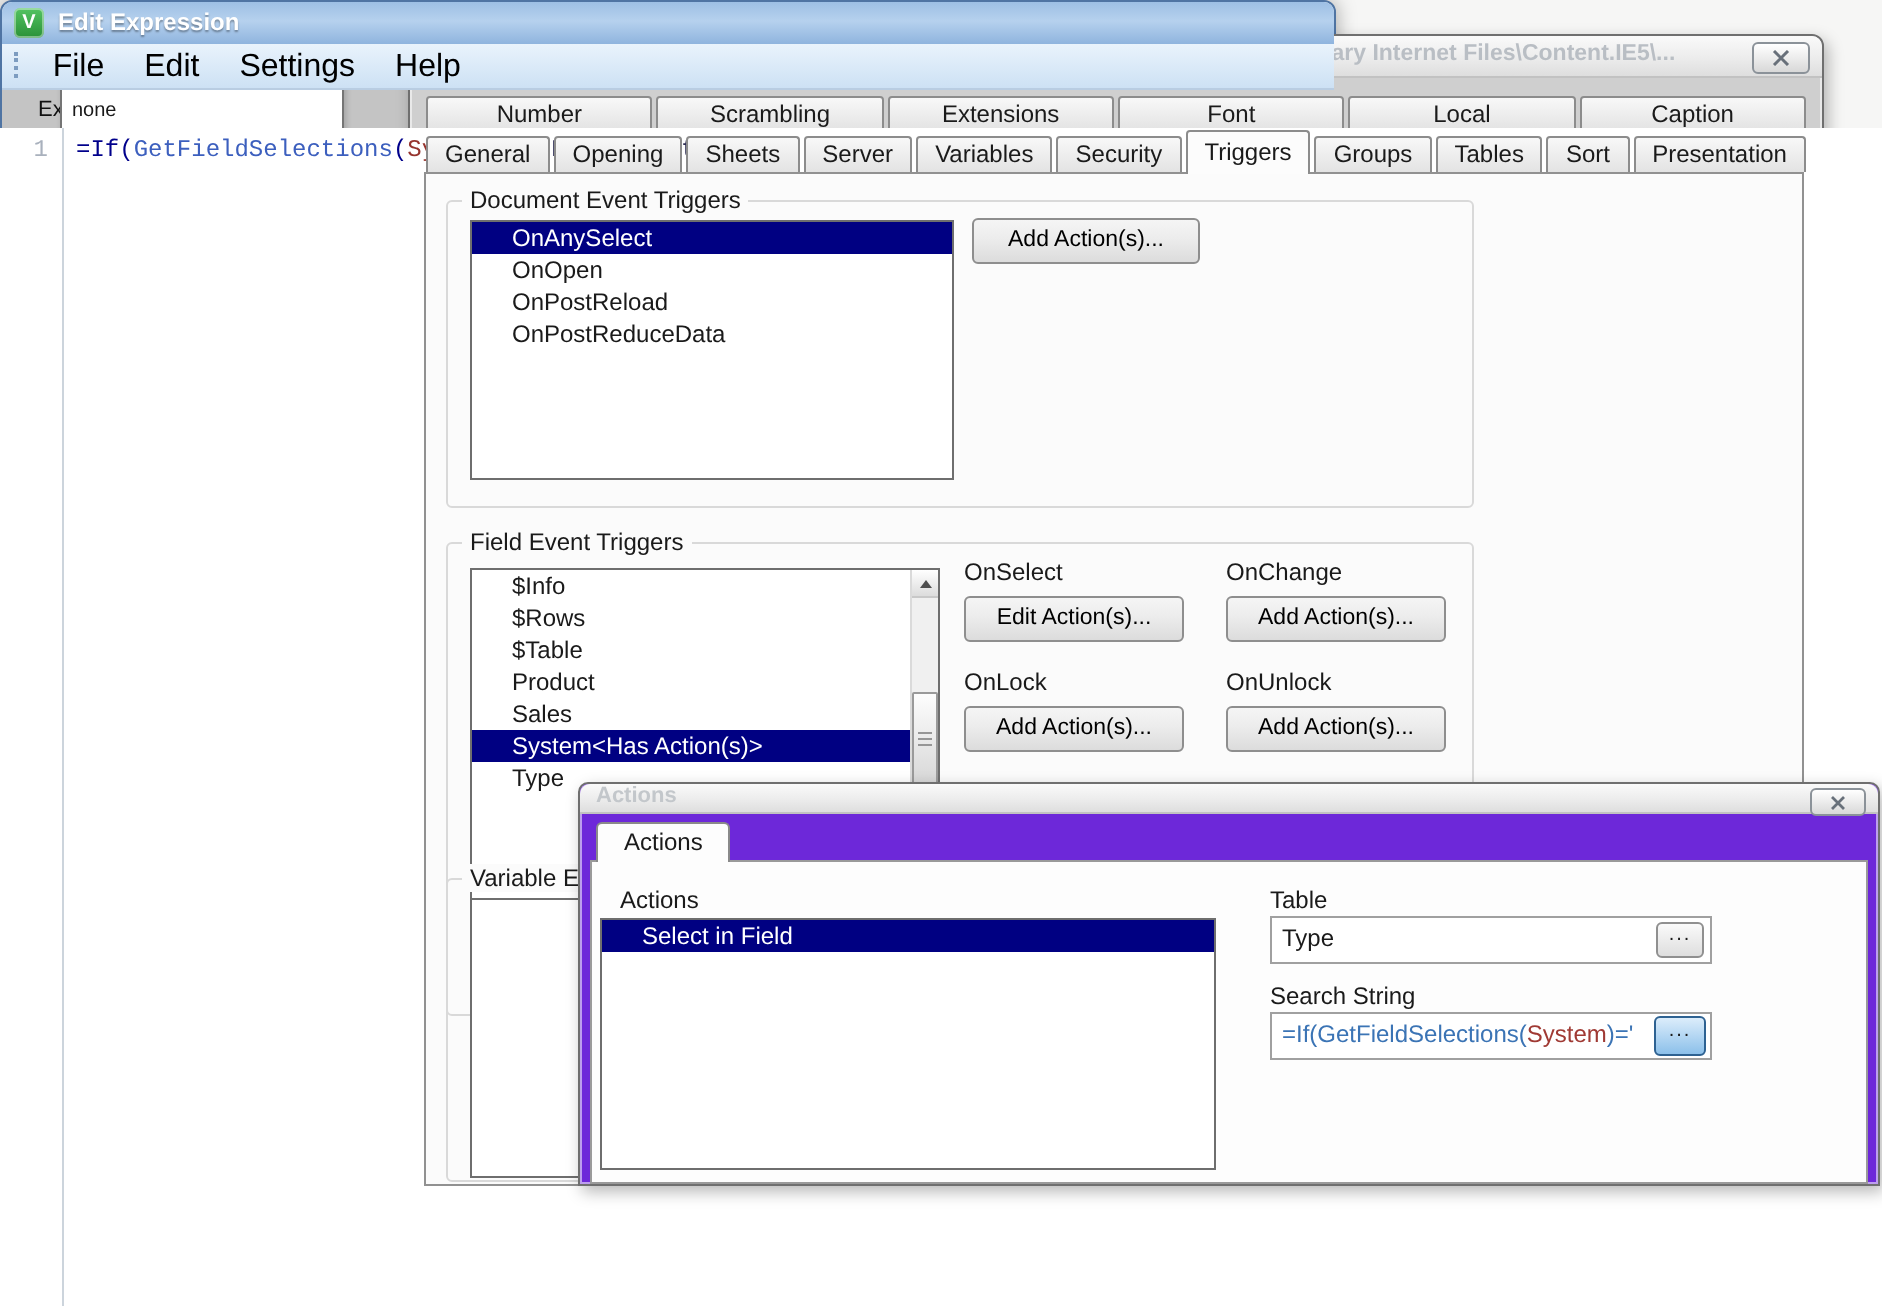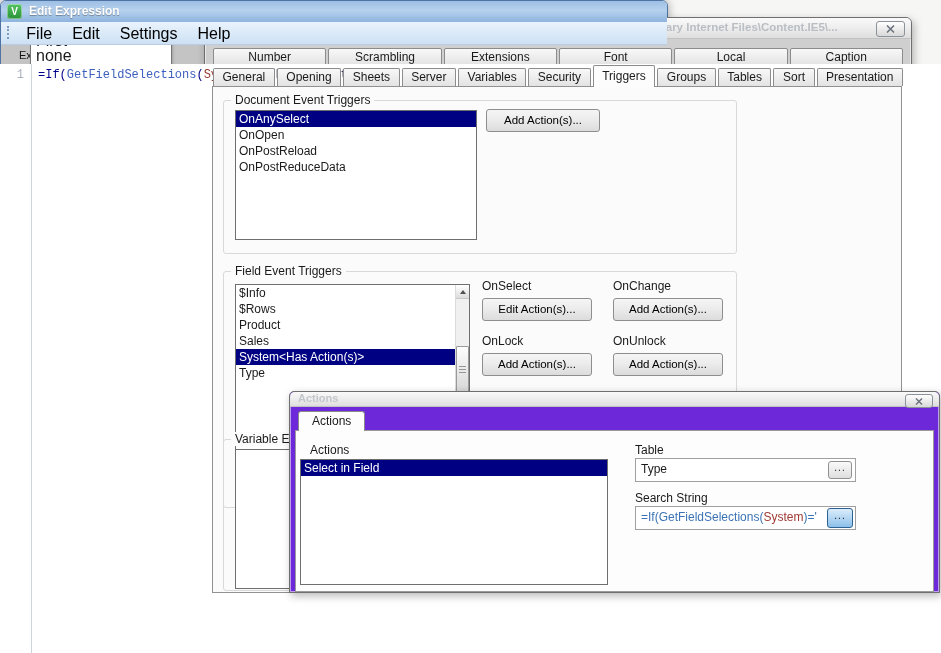--- a/index.html
+++ b/index.html
@@ -11,21 +11,21 @@
       box-shadow:1px 1px 3px rgba(0,0,0,.18);overflow:hidden;}
   .lb-cap{height:17px;background:linear-gradient(#ffffff,#e8e8e8 45%,#c6c6c6);
           border-bottom:1px solid #8f8f8f;display:flex;align-items:center;
           justify-content:space-between;padding:0 6px;}
   .lb-title{font-weight:bold;font-size:13px;color:#111;}
   .mag{position:relative;width:12px;height:12px;}
   .mag::before{content:"";position:absolute;right:1px;top:0;width:6px;height:6px;
                border:1.5px solid #4c4c4c;border-radius:50%;}
   .mag::after{content:"";position:absolute;left:0;bottom:1px;width:6px;height:1.5px;
               background:#4c4c4c;transform:rotate(45deg);}
-  .lb-row{height:15px;line-height:15px;padding:0 5px;font-size:16px;white-space:nowrap;}
+  .lb-row{height:15px;line-height:15px;padding:0 5px;font-size:10px;white-space:nowrap;}
   .lb-body.num .lb-row{text-align:right;}
 
   
   .dlg{position:absolute;border:1px solid #6f6f6f;background:#cfcfcf;
        box-shadow:2px 3px 8px rgba(0,0,0,.28), inset 0 0 0 1px rgba(255,255,255,.55);
        border-radius:6px 6px 2px 2px;}
   .t-bar{position:relative;height:20px;border-radius:5px 5px 0 0;
          background:linear-gradient(#fafafa,#ececec 55%,#dedede);
          border-bottom:1px solid #c2c2c2;}
   .t-text{position:absolute;left:8px;top:3px;font-weight:bold;font-size:11.5px;
@@ -46,21 +46,21 @@
          align-items:flex-end;z-index:3;}
   .tab2{flex:1 1 auto;height:17px;line-height:16px;text-align:center;padding:0 6px;
         border:1px solid #8c8c8c;border-bottom:none;border-radius:2px 2px 0 0;
         background:linear-gradient(#f8f8f8,#e3e3e3);white-space:nowrap;}
   .tab2.active{height:21px;line-height:20px;background:#fcfcfc;margin-bottom:-1px;z-index:4;}
   .page{position:absolute;left:7px;top:68px;width:688px;height:505px;background:#fbfbfb;
         border:1px solid #919191;z-index:1;}
   .group{position:absolute;border:1px solid #d9d9d9;border-radius:3px;}
   .group-lbl{position:absolute;top:-8px;left:7px;background:#fbfbfb;padding:0 4px;font-size:12px;}
   .lst{position:absolute;background:#fff;border:1px solid #6e6e6e;overflow:hidden;}
-  .lrow{height:16px;line-height:16px;padding:0 3px;white-space:nowrap;}
+  .lrow{height:16px;line-height:16px;padding:0 20px;white-space:nowrap;}
   .selected{background:#000082;color:#fff;}
   #group-doc{left:10px;top:13px;width:512px;height:152px;}
   #list-doc{left:22px;top:23px;width:240px;height:128px;}
   #btn-add-doc{position:absolute;left:273px;top:22px;width:112px;height:21px;line-height:20px;}
   #group-field{left:10px;top:184px;width:512px;height:235px;}
   #list-field{left:22px;top:197px;width:233px;height:175px;}
   #list-field .lrow{margin-right:13px;}
   .sbar{position:absolute;top:0;right:0;bottom:0;width:13px;background:#f0f0f0;
         border-left:1px solid #dadada;}
   .sb-up{height:13px;background:linear-gradient(#ffffff,#dcdcdc);border-bottom:1px solid #c8c8c8;
@@ -240,20 +240,21 @@
       <div class="btn" id="btn-add-doc">Add Action(s)...</div>
 
       <div class="group" id="group-field">
         <span class="group-lbl">Field Event Triggers</span>
       </div>
       <div class="lst" id="list-field">
         <div>
 
         <div class="lrow">$Info</div>
             <div class="lrow">$Rows</div>
+            <div class="lrow">$Table</div>
             <div class="lrow">Product</div>
             <div class="lrow">Sales</div>
             <div class="lrow selected">System&lt;Has Action(s)&gt;</div>
             <div class="lrow">Type</div>
           </div>
         <div class="sbar">
           <div class="sb-up">
             <span class="tri-up"></span>
           </div>
           <div class="sb-thumb"></div>

